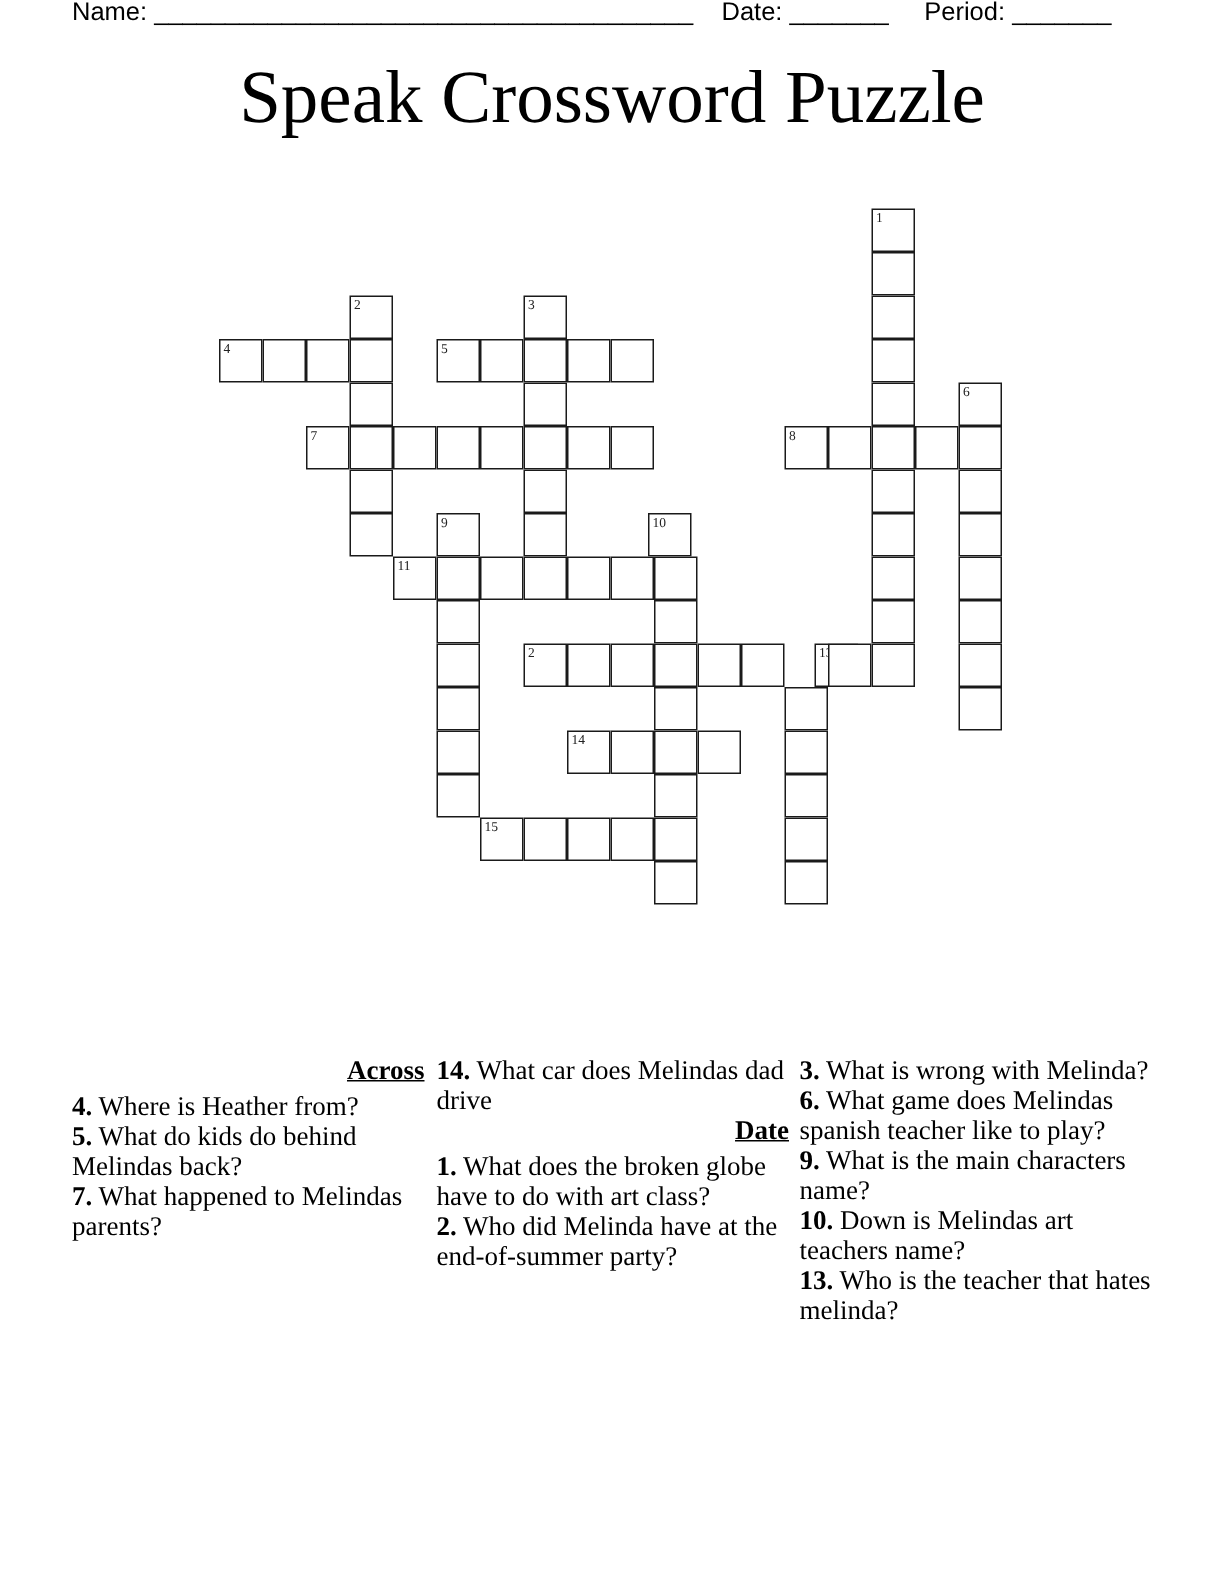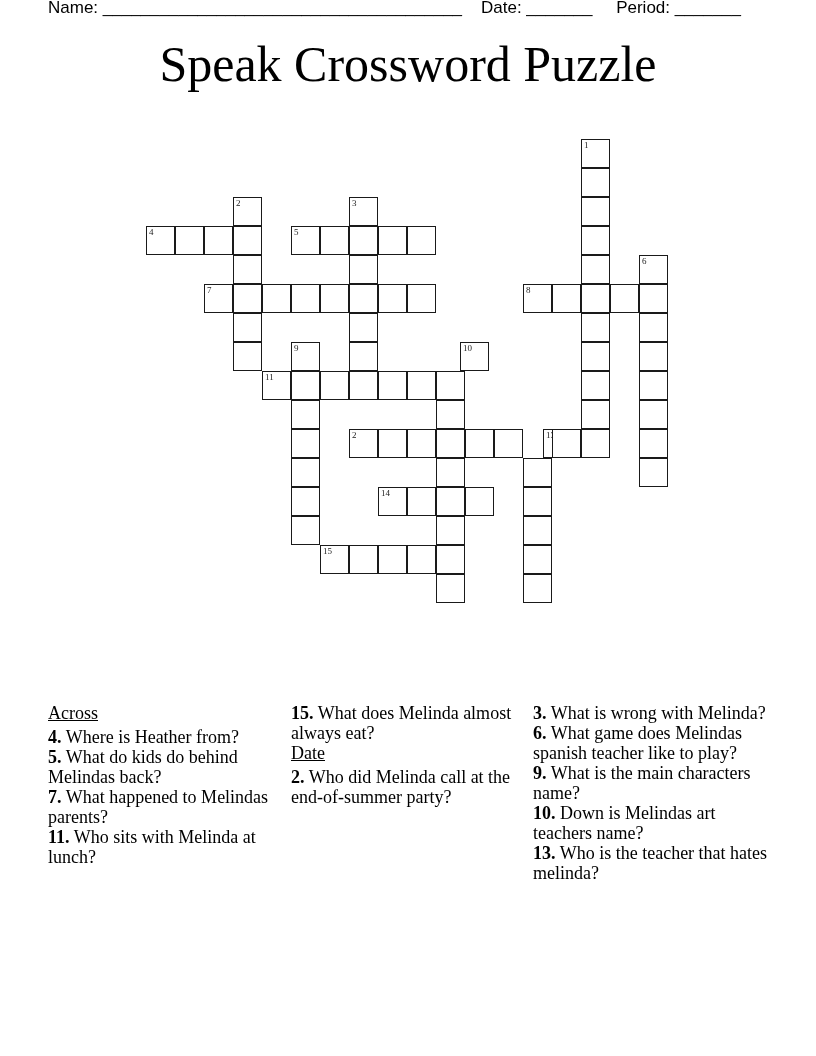--- a/index.html
+++ b/index.html
@@ -4,21 +4,21 @@
 <style>
   html, body { margin: 0; padding: 0; background: #ffffff; }
   body { width: 816px; height: 1056px; position: relative; overflow: hidden; color: #000; }
   .hdr { position: absolute; top: -2px; left: 48px; font-family: "Liberation Sans", sans-serif; font-size: 17px; white-space: pre; }
   .hdr span { margin-right: 0; }
   .title { position: absolute; top: 34px; left: 0; width: 816px; text-align: center; font-family: "Liberation Serif", serif; font-size: 50px; line-height: 60px; }
   .grid { position: absolute; left: 0; top: 0; width: 816px; height: 640px; }
   .cell { position: absolute; width: 29px; height: 29px; box-sizing: border-box; border: 1.5px solid #1a1a1a; background: #fff; }
   .cell .num { position: absolute; top: 0; left: 2px; font-family: "Liberation Serif", serif; font-size: 9px; line-height: 10px; color: #222; }
   .col { position: absolute; top: 703px; font-family: "Liberation Serif", serif; font-size: 18px; line-height: 20px; }
-  .col .head { font-weight: normal; text-decoration: underline; margin-bottom: 4px; display: block; }
+  .col .head { font-weight: bold; text-decoration: underline; margin-bottom: 4px; display: block; text-align: right; }
   .clue { display: block; margin-bottom: 0px; }
   .clue b { font-weight: bold; }
 </style>
 </head>
 <body>
 
 <div class="hdr"><span>Name: </span><span>______________________________________</span><span>    </span><span>Date: </span><span>_______</span><span>     </span><span>Period: </span><span>_______</span></div>
 
 <div class="title">Speak Crossword Puzzle</div>
 
@@ -88,21 +88,21 @@
     <div class="cell" style="left: 610px; top: 284px;"></div>
     <div class="cell" style="left: 291px; top: 342px;">
       <span class="num">9</span>
     </div>
     <div class="cell" style="left: 291px; top: 371px;"></div>
     <div class="cell" style="left: 291px; top: 400px;"></div>
     <div class="cell" style="left: 291px; top: 429px;"></div>
     <div class="cell" style="left: 291px; top: 458px;"></div>
     <div class="cell" style="left: 291px; top: 487px;"></div>
     <div class="cell" style="left: 291px; top: 516px;"></div>
-    <div class="cell" style="left: 460px; top: 342px; text-decoration: underline;">
+    <div class="cell" style="left: 432px; top: 342px; text-decoration: underline;">
       <span class="num">10</span>
     </div>
     <div class="cell" style="left: 436px; top: 371px;"></div>
     <div class="cell" style="left: 436px; top: 400px;"></div>
     <div class="cell" style="left: 436px; top: 429px;"></div>
     <div class="cell" style="left: 436px; top: 458px;"></div>
     <div class="cell" style="left: 436px; top: 487px;"></div>
     <div class="cell" style="left: 436px; top: 516px;"></div>
     <div class="cell" style="left: 436px; top: 545px;"></div>
     <div class="cell" style="left: 436px; top: 574px;"></div>
@@ -140,27 +140,27 @@
     <div class="cell" style="left: 349px; top: 545px;"></div>
     <div class="cell" style="left: 378px; top: 545px;"></div>
     <div class="cell" style="left: 407px; top: 545px;"></div>
   </div>
 
 <div class="col" style="left:48px; width:235px;">
   <span class="head">Across</span>
   <span class="clue"><b>4.</b><span> Where is Heather from?</span></span>
   <span class="clue"><b>5.</b><span> What do kids do behind Melindas back?</span></span>
   <span class="clue"><b>7.</b><span> What happened to Melindas parents?</span></span>
-  <span class="clue"><b>11.</b><span> Who sits with Melinda at lunch?</span></span>
 </div>
 
 <div class="col" style="left:291px; width:235px;">
-  <span class="clue"><b>15.</b><span> What does Melinda almost always eat?</span></span>
+  <span class="clue"><b>14.</b><span> What car does Melindas dad drive</span></span>
   <span class="head">Date</span>
-  <span class="clue"><b>2.</b><span> Who did Melinda call at the end-of-summer party?</span></span>
+  <span class="clue"><b>1.</b><span> What does the broken globe have to do with art class?</span></span>
+  <span class="clue"><b>2.</b><span> Who did Melinda have at the end-of-summer party?</span></span>
 </div>
 
 <div class="col" style="left:533px; width:235px;">
   <span class="clue"><b>3.</b><span> What is wrong with Melinda?</span></span>
   <span class="clue"><b>6.</b><span> What game does Melindas spanish teacher like to play?</span></span>
   <span class="clue"><b>9.</b><span> What is the main characters name?</span></span>
   <span class="clue"><b>10.</b><span> Down is Melindas art teachers name?</span></span>
   <span class="clue"><b>13.</b><span> Who is the teacher that hates melinda?</span></span>
 </div>
 

